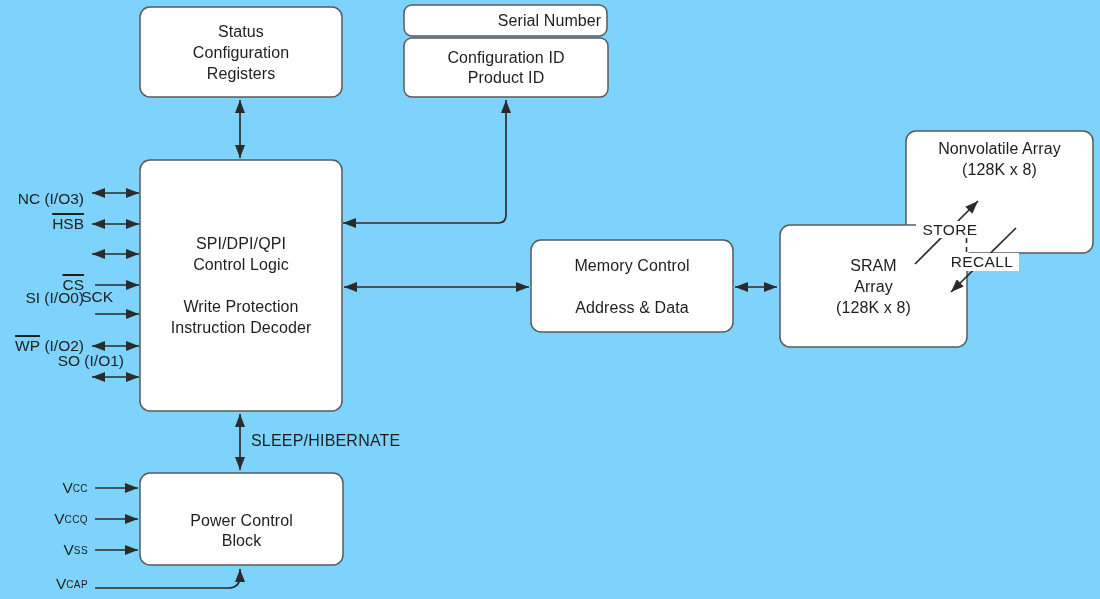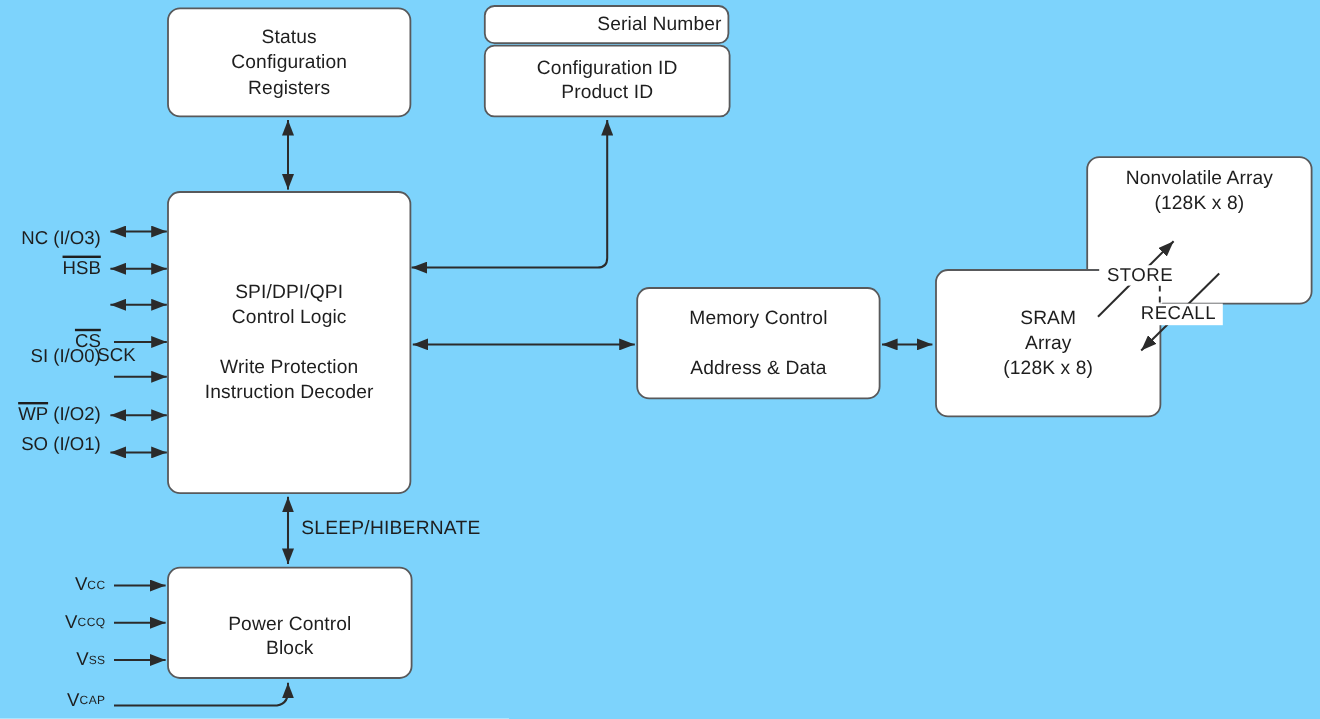--- a/index.html
+++ b/index.html
@@ -88,21 +88,21 @@
 (128K x 8)</div>
   <div class="lbl lh20" style="left:140px;top:473px;width:203px;height:116px;">Power Control
 Block</div>
 
   <div class="pin" style="top:188px;"><span class="over"></span><span>NC (I/O3)</span></div>
   <div class="pin" style="top:213px;"><span class="over">HSB</span><span></span></div>
   <div class="pin" style="top:243px;margin-top:44px;"><span class="over"></span><span>SI (I/O0)</span></div>
   <div class="pin" style="top:274px;"><span class="over">CS</span><span></span></div>
   <div class="pin" style="top:286px;padding-left:29px;"><span class="over"></span><span>SCK</span></div>
   <div class="pin" style="top:335px;"><span class="over">WP</span><span> (I/O2)</span></div>
-  <div class="pin" style="top:360px;"><span class="over"></span><span>SO (I/O1)</span></div>
+  <div class="pin" style="top:350px;padding-left:40px;"><span class="over"></span><span>SO (I/O1)</span></div>
 
   <div class="vpin" style="top:477px;">
       <span>V</span>
       <span class="sub">CC</span>
     </div>
   <div class="vpin" style="top:508px;">
       <span>V</span>
       <span class="sub">CCQ</span>
     </div>
   <div class="vpin" style="top:539px;">

